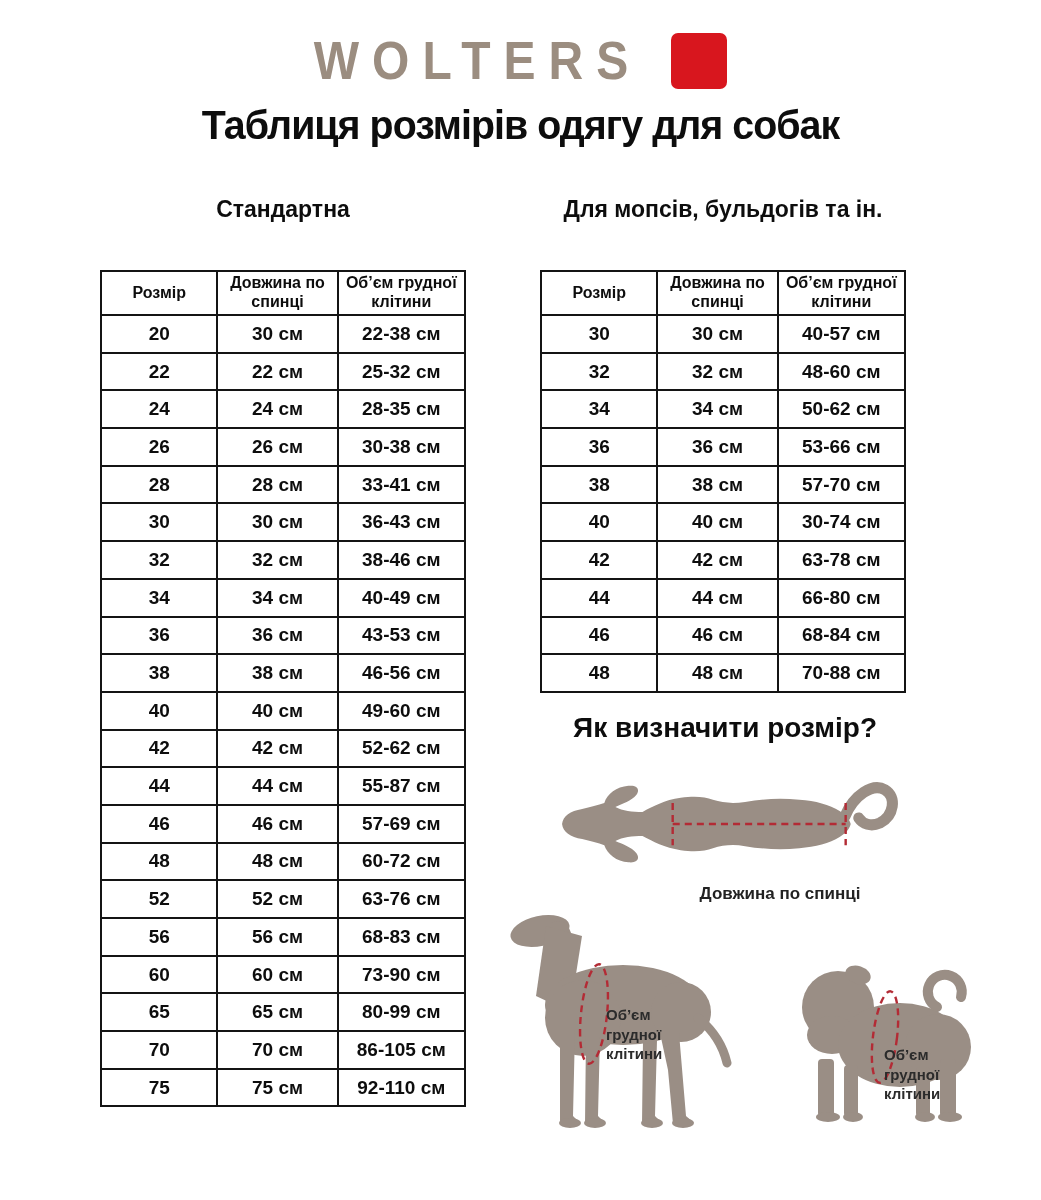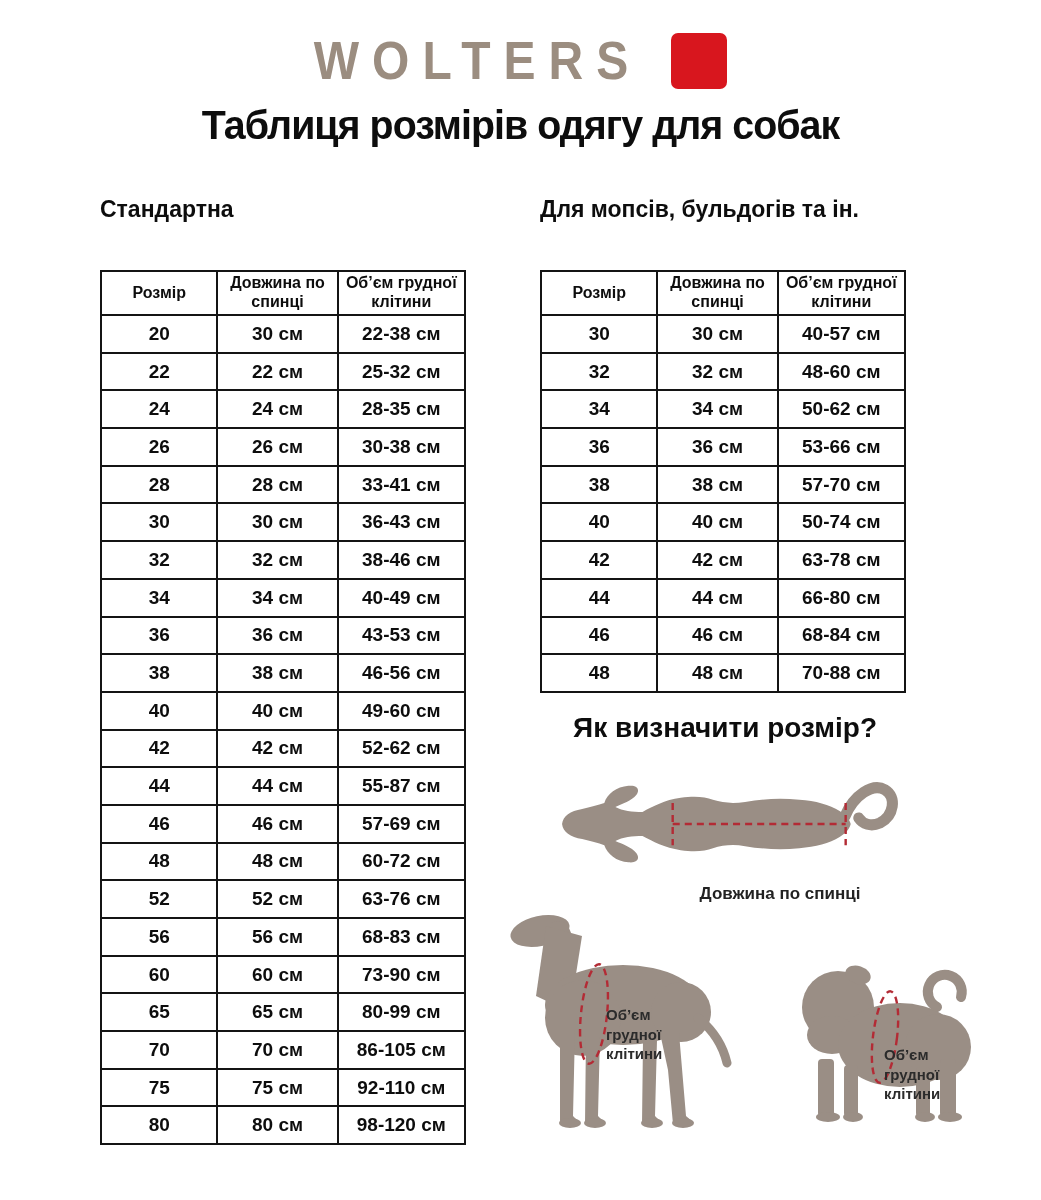--- a/index.html
+++ b/index.html
@@ -30,21 +30,21 @@
   .page-title{
     position:absolute;top:102px;left:0;width:100%;
     text-align:center;font-size:41px;font-weight:700;color:#0d0d0d;
     letter-spacing:-1px;white-space:nowrap;transform:scaleX(.96);
   }
   
   .col{position:absolute;width:366px;}
   .col-left{left:100px;top:196px;}
   .col-right{left:540px;top:196px;}
   .table-title{
-    font-size:23px;font-weight:700;color:#0d0d0d;
+    text-align:center;font-size:23px;font-weight:700;color:#0d0d0d;
     margin-bottom:6px;white-space:nowrap;
   }
   table.size-table{
     width:100%;border-collapse:collapse;table-layout:fixed;
     border:2px solid var(--ink);
     margin-top:47px;
   }
   table.size-table th,table.size-table td{
     border:2px solid var(--ink);text-align:center;vertical-align:middle;
     color:#0d0d0d;
@@ -203,25 +203,20 @@
         <tr>
           <td>70</td>
           <td>70 см</td>
           <td>86-105 см</td>
         </tr>
         <tr>
           <td>75</td>
           <td>75 см</td>
           <td>92-110 см</td>
         </tr>
-        <tr>
-          <td>80</td>
-          <td>80 см</td>
-          <td>98-120 см</td>
-        </tr>
       </tbody>
     </table>
 </div>
 
 <div class="col col-right">
   <div class="table-title">Для мопсів, бульдогів та ін.</div>
   <table class="size-table">
       <thead>
         <tr>
           <th>Розмір</th>
@@ -251,21 +246,21 @@
           <td>53-66 см</td>
         </tr>
         <tr>
           <td>38</td>
           <td>38 см</td>
           <td>57-70 см</td>
         </tr>
         <tr>
           <td>40</td>
           <td>40 см</td>
-          <td>50-74 см</td>
+          <td>30-74 см</td>
         </tr>
         <tr>
           <td>42</td>
           <td>42 см</td>
           <td>63-78 см</td>
         </tr>
         <tr>
           <td>44</td>
           <td>44 см</td>
           <td>66-80 см</td>

